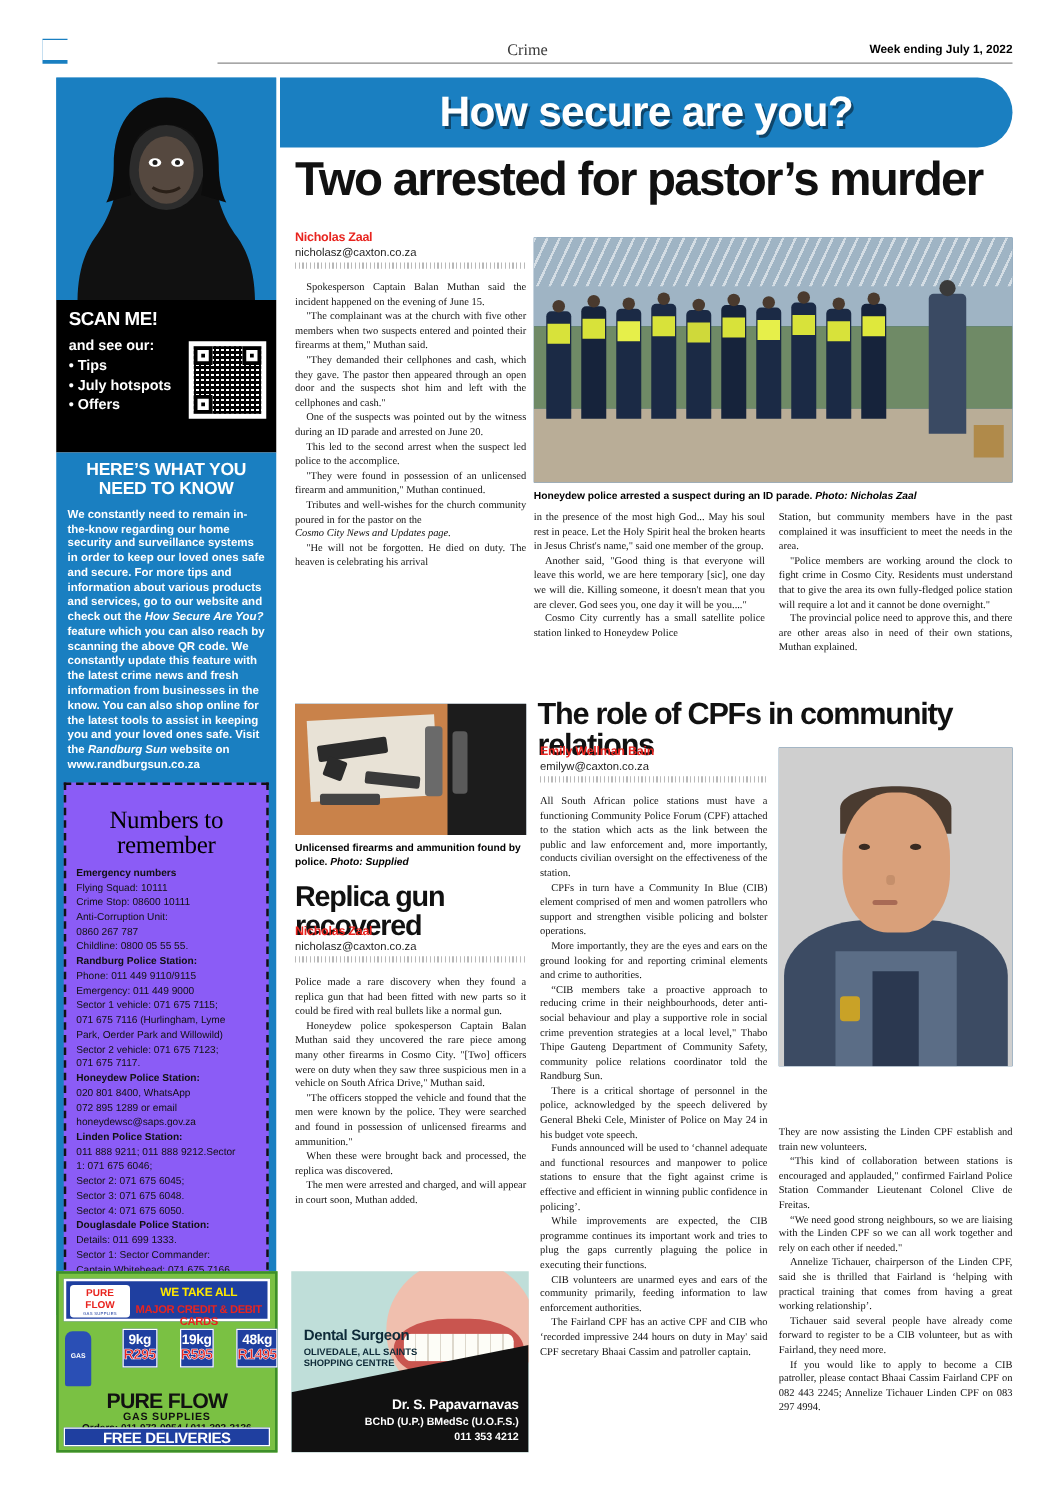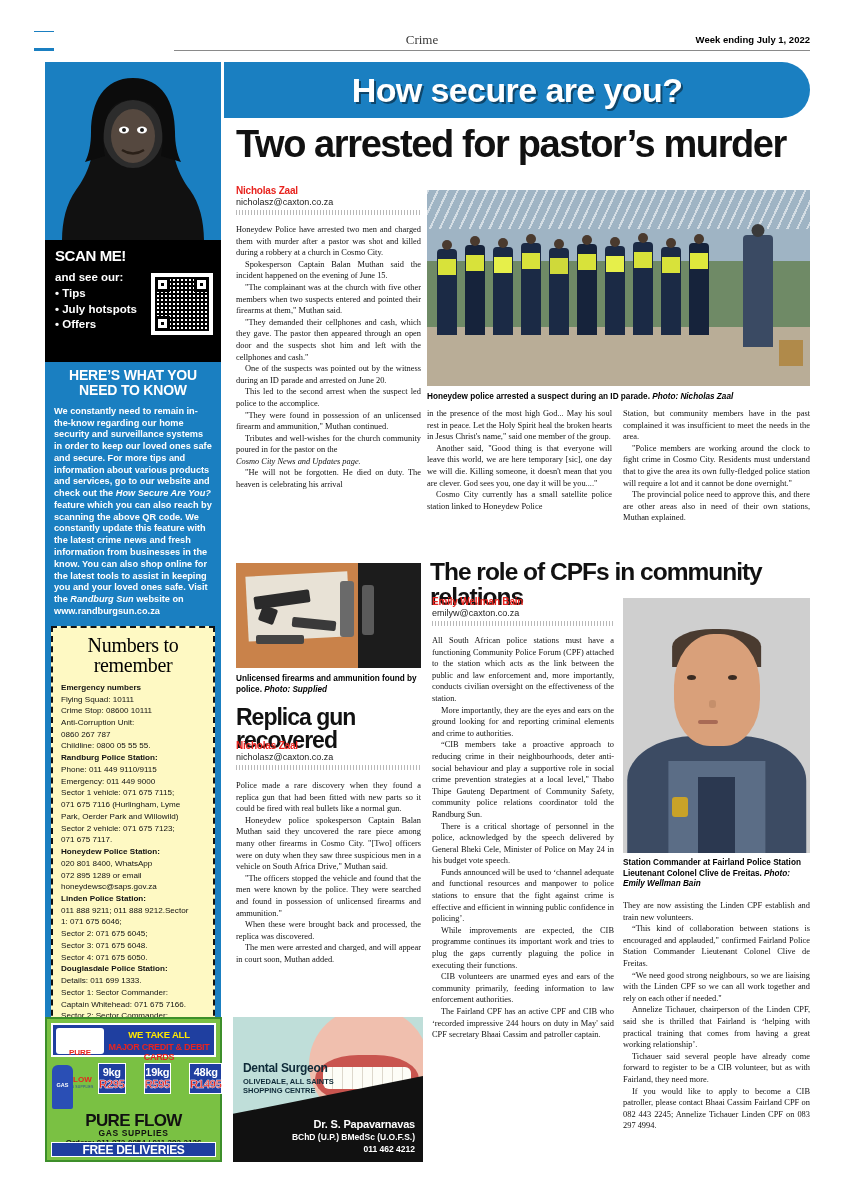--- a/index.html
+++ b/index.html
@@ -42,21 +42,21 @@
      background-blend-mode: multiply; }
   .qr-eye { position:absolute; width:15px; height:15px; border:3px solid #000; background:#fff; }
   .qr-eye i { position:absolute; inset:3px; background:#000; display:block; }
 
   .rail-blue { position:absolute; left:0; top:300px; width:176px; height:258px; background:#1a7fc1; color:#fff; padding:6px 9px 8px; }
   .rail-blue h3 { font-size:14px; font-weight:bold; text-align:center; line-height:1.1; letter-spacing:-0.2px; }
   .rail-blue p { font-size:9.2px; font-weight:bold; line-height:1.28; margin-top:7px; }
   .rail-blue em { font-style:italic; }
 
   .rail-numbers { position:absolute; left:0; top:558px; width:176px; height:432px; background:#1a7fc1; padding:6px; }
-  .nums-card { width:100%; height:100%; background:#fef9c3; border:2px dashed #111; padding:7px 8px; }
+  .nums-card { width:100%; height:100%; background:#8b5cf6; border:2px dashed #111; padding:18px 8px; }
   .nums-title { font-family:"Liberation Serif", serif; font-size:20px; text-align:center; line-height:1.02; letter-spacing:-0.3px; color:#000; }
   .nums-body { font-size:8.1px; line-height:1.45; color:#111; margin-top:6px; }
   .nums-body b { font-weight:bold; }
 
   
   .banner { position:absolute; left:224px; top:62px; width:586px; height:56px;
      background:#1a7fc1; border-radius:0 28px 28px 0; display:flex; align-items:center; justify-content:center; }
   .banner h1 { color:#fff; font-size:34px; font-weight:bold; letter-spacing:-0.6px;
      text-shadow: 2px 2px 0 rgba(0,0,0,.45); font-family:"Liberation Sans", sans-serif; }
 
@@ -100,21 +100,21 @@
   .port-body { position:absolute; left:50%; transform:translateX(-50%); bottom:0; width:96%; height:46%; background:#3c4b63; border-radius:38% 38% 0 0; }
   .port-shirt { position:absolute; left:50%; transform:translateX(-50%); bottom:0; width:52%; height:36%; background:#5b6d86; }
   .port-head { position:absolute; left:50%; transform:translateX(-50%); top:14%; width:46%; height:44%; border-radius:46% 46% 42% 42%; background:#d9a07a; }
   .port-hair { position:absolute; left:50%; transform:translateX(-50%); top:12%; width:48%; height:15%; border-radius:46% 46% 0 0; background:#4a3b30; }
   .port-badge { position:absolute; left:26%; bottom:14%; width:16px; height:20px; background:#c9a227; border-radius:3px; }
 
   
   .ad-gas { position:absolute; left:45px; top:1017px; width:177px; height:145px; background:#7ac143; border:2px solid #3d8f2a; }
   .ad-gas-top { position:absolute; left:4px; top:4px; right:4px; height:34px; background:#1f3fa0; border:2px solid #fff; }
   .pf-logo { position:absolute; left:3px; top:3px; width:48px; height:26px; background:#fff; border-radius:3px; text-align:center; }
-  .pf-logo b { display:block; font-size:8px; color:#e8241f; font-weight:bold; line-height:1.05; padding-top:21px; }
+  .pf-logo b { display:block; font-size:8px; color:#e8241f; font-weight:bold; line-height:1.05; padding-top:3px; }
   .pf-logo s { display:block; font-size:3.4px; color:#1f3fa0; text-decoration:none; letter-spacing:.2px; }
   .ad-take { position:absolute; left:54px; top:4px; right:3px; text-align:center; }
   .ad-take .l1 { font-size:9.5px; font-weight:bold; color:#ffe800; letter-spacing:-0.2px; }
   .ad-take .l2 { font-size:9px; font-weight:bold; color:#e8241f; letter-spacing:-0.3px; margin-top:2px; }
   .cyl { position:absolute; left:5px; top:46px; width:21px; height:44px; background:#2a4fb5; border-radius:6px 6px 2px 2px; text-align:center; }
   .cyl span { display:block; margin-top:17px; font-size:5.5px; color:#fff; font-weight:bold; }
   .prices { position:absolute; left:29px; top:44px; right:4px; display:flex; gap:18px;padding-left:22px; }
   .pbox { flex:1; background:#1f3fa0; border:1.5px solid #fff; text-align:center; padding:2px 0 3px; }
   .pbox .kg { font-size:11px; font-weight:bold; color:#fff; letter-spacing:-0.3px; }
   .pbox .rand { font-size:11.5px; font-weight:bold; color:#e8241f; letter-spacing:-0.5px; -webkit-text-stroke:.4px #fff; }
@@ -249,21 +249,20 @@
 
   <div class="headline1">Two arrested for pastor’s murder</div>
 
   <div style="position:absolute;left:236px;top:185px;width:185px;">
     <div class="byline-name">Nicholas Zaal</div>
     <div class="byline-mail">nicholasz@caxton.co.za</div>
     <div class="byline-rule"></div>
   </div>
 
   <div class="col" id="main-col1" style="left:236px;top:224px;width:185px;">
-      <p class="noind">Honeydew Police have arrested two men and charged them with murder after a pastor was shot and killed during a robbery at a church in Cosmo City.</p>
       <p>Spokesperson Captain Balan Muthan said the incident happened on the evening of June 15.</p>
       <p>"The complainant was at the church with five other members when two suspects entered and pointed their firearms at them," Muthan said.</p>
       <p>"They demanded their cellphones and cash, which they gave. The pastor then appeared through an open door and the suspects shot him and left with the cellphones and cash."</p>
       <p>One of the suspects was pointed out by the witness during an ID parade and arrested on June 20.</p>
       <p>This led to the second arrest when the suspect led police to the accomplice.</p>
       <p>"They were found in possession of an unlicensed firearm and ammunition," Muthan continued.</p>
       <p>Tributes and well-wishes for the church community poured in for the pastor on the</p>
       <p class="noind"><em>Cosmo City News and Updates page.</em></p>
       <p>"He will not be forgotten. He died on duty. The heaven is celebrating his arrival</p>
     </div>
@@ -367,20 +366,21 @@
   <div class="headline2" style="left:430px;top:560px;width:385px;font-size:24.5px;line-height:1;">The role of CPFs in community relations</div>
 
   <div style="position:absolute;left:432px;top:596px;width:182px;">
     <div class="byline-name">Emily Wellman Bain</div>
     <div class="byline-mail">emilyw@caxton.co.za</div>
     <div class="byline-rule"></div>
   </div>
 
   <div class="col" id="cpf-col1" style="left:432px;top:635px;width:182px;">
       <p class="noind">All South African police stations must have a functioning Community Police Forum (CPF) attached to the station which acts as the link between the public and law enforcement and, more importantly, conducts civilian oversight on the effectiveness of the station.</p>
+      <p>CPFs in turn have a Community In Blue (CIB) element comprised of men and women patrollers who support and strengthen visible policing and bolster operations.</p>
       <p>More importantly, they are the eyes and ears on the ground looking for and reporting criminal elements and crime to authorities.</p>
       <p>“CIB members take a proactive approach to reducing crime in their neighbourhoods, deter anti-social behaviour and play a supportive role in social crime prevention strategies at a local level," Thabo Thipe Gauteng Department of Community Safety, community police relations coordinator told the Randburg Sun.</p>
       <p>There is a critical shortage of personnel in the police, acknowledged by the speech delivered by General Bheki Cele, Minister of Police on May 24 in his budget vote speech.</p>
       <p>Funds announced will be used to ‘channel adequate and functional resources and manpower to police stations to ensure that the fight against crime is effective and efficient in winning public confidence in policing’.</p>
       <p>While improvements are expected, the CIB programme continues its important work and tries to plug the gaps currently plaguing the police in executing their functions.</p>
       <p>CIB volunteers are unarmed eyes and ears of the community primarily, feeding information to law enforcement authorities.</p>
       <p>The Fairland CPF has an active CPF and CIB who ‘recorded impressive 244 hours on duty in May' said CPF secretary Bhaai Cassim and patroller captain.</p>
     </div>
 
   <div class="photo" style="left:623px;top:598px;width:187px;height:255px;">
@@ -388,23 +388,20 @@
     <div class="port-body"></div>
     <div class="port-shirt"></div>
     <div class="port-hair"></div>
     <div class="port-head"></div>
     <div style="position:absolute;left:34%;top:30%;width:9px;height:5px;border-radius:50%;background:#3a2b22"></div>
     <div style="position:absolute;left:56%;top:30%;width:9px;height:5px;border-radius:50%;background:#3a2b22"></div>
     <div style="position:absolute;left:46%;top:40%;width:7px;height:8px;border-radius:40%;background:#c58f6b"></div>
     <div style="position:absolute;left:40%;top:48%;width:20px;height:4px;border-radius:3px;background:#a86a55"></div>
     <div class="port-badge"></div>
     <div style="position:absolute;left:40%;bottom:0;width:20%;height:30%;background:#2b3850"></div>
-  </div>
-  <div class="cap" style="left:623px;top:858px;width:187px;">
-    <span>Station Commander at Fairland Police Station Lieutenant Colonel Clive de Freitas. </span><i>Photo: Emily Wellman Bain</i>
   </div>
 
   <div class="col" id="cpf-col2" style="left:623px;top:900px;width:187px;">
       <p class="noind">They are now assisting the Linden CPF establish and train new volunteers.</p>
       <p>“This kind of collaboration between stations is encouraged and applauded," confirmed Fairland Police Station Commander Lieutenant Colonel Clive de Freitas.</p>
       <p>“We need good strong neighbours, so we are liaising with the Linden CPF so we can all work together and rely on each other if needed."</p>
       <p>Annelize Tichauer, chairperson of the Linden CPF, said she is thrilled that Fairland is ‘helping with practical training that comes from having a great working relationship’.</p>
       <p>Tichauer said several people have already come forward to register to be a CIB volunteer, but as with Fairland, they need more.</p>
       <p>If you would like to apply to become a CIB patroller, please contact Bhaai Cassim Fairland CPF on 082 443 2245; Annelize Tichauer Linden CPF on 083 297 4994.</p>
     </div>
@@ -450,16 +447,16 @@
     <div class="dent-lips"></div>
     <div class="dent-teeth"></div>
     <div class="dent-black"></div>
     <div class="dent-t1">Dental Surgeon</div>
     <div class="dent-t2">
       <span>OLIVEDALE, ALL SAINTS</span><br>
       <span>SHOPPING CENTRE</span>
     </div>
     <div class="dent-t3">Dr. S. Papavarnavas</div>
     <div class="dent-t4">BChD (U.P.) BMedSc (U.O.F.S.)</div>
-    <div class="dent-t5">011 462 4212</div>
+    <div class="dent-t5">011 353 4212</div>
   </div>
 
 </div>
 
 </body></html>

